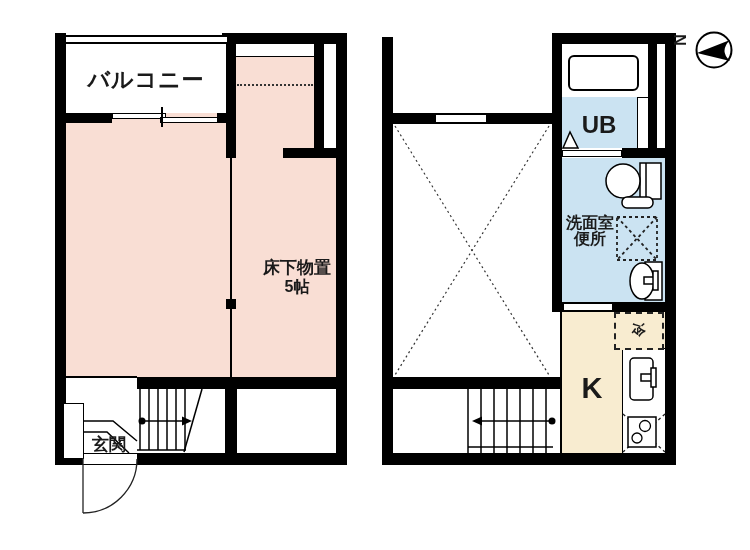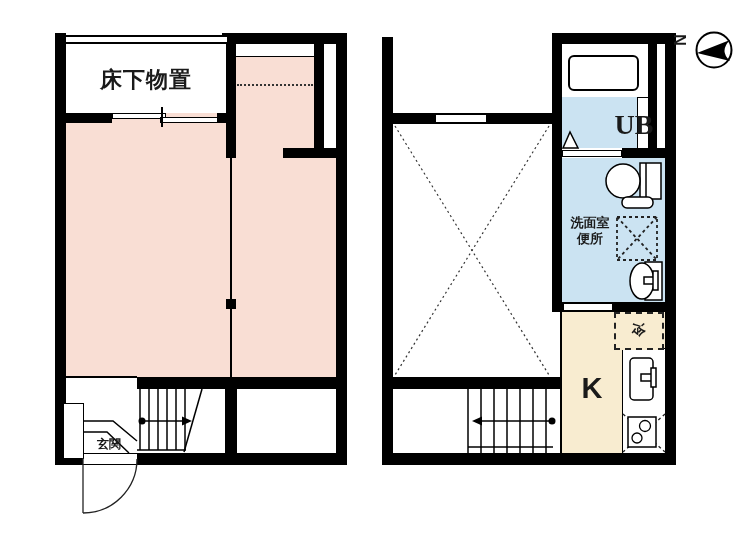--- a/index.html
+++ b/index.html
@@ -176,25 +176,29 @@
       <circle cx="645" cy="426" r="5.5" fill="#fff" stroke="#000" stroke-width="1.3"></circle>
       <circle cx="637" cy="438" r="5" fill="#fff" stroke="#000" stroke-width="1.3"></circle>
     </g>
 
     <g>
       <circle cx="714" cy="50" r="17.5" fill="#fff" stroke="#000" stroke-width="2"></circle>
       <path d="M 697 53 L 730 40 Q 719 51 730 61 Z" fill="#000"></path>
     </g>
   </svg>
 
-  <div class="label" style="left:146px;top:80px;font-size:22px;letter-spacing:1px;">床下物置</div>
-  <div class="label" style="left:109px;top:444px;font-size:12px;">玄関</div>
-
-  <div class="label" style="left:634px;top:125px;font-size:28px;font-family:Liberation Serif, serif;">UB</div>
-  <div class="label" style="left:590px;top:231px;font-size:13px;line-height:16px;">
+  <div class="label" style="left:146px;top:80px;font-size:22px;letter-spacing:1px;">バルコニー</div>
+  <div class="label" style="left:297px;top:277px;font-size:17px;line-height:19px;">
+    <div>床下物置</div>
+    <div style="font-size:16px;">5帖</div>
+  </div>
+  <div class="label" style="left:109px;top:444px;font-size:17px;">玄関</div>
+
+  <div class="label" style="left:599px;top:125px;font-size:24px;">UB</div>
+  <div class="label" style="left:590px;top:231px;font-size:16px;line-height:16px;">
     <div>洗面室</div>
     <div>便所</div>
   </div>
   <div class="label" style="left:592px;top:388px;font-size:29px;">K</div>
   <div class="label" style="left:638px;top:330px;font-size:14px;transform:translate(-50%,-50%) rotate(90deg);">冷</div>
   <div class="label" style="left:681px;top:40px;font-size:16px;transform:translate(-50%,-50%) rotate(-90deg);">N</div>
 
 </div>
 
 </body></html>

